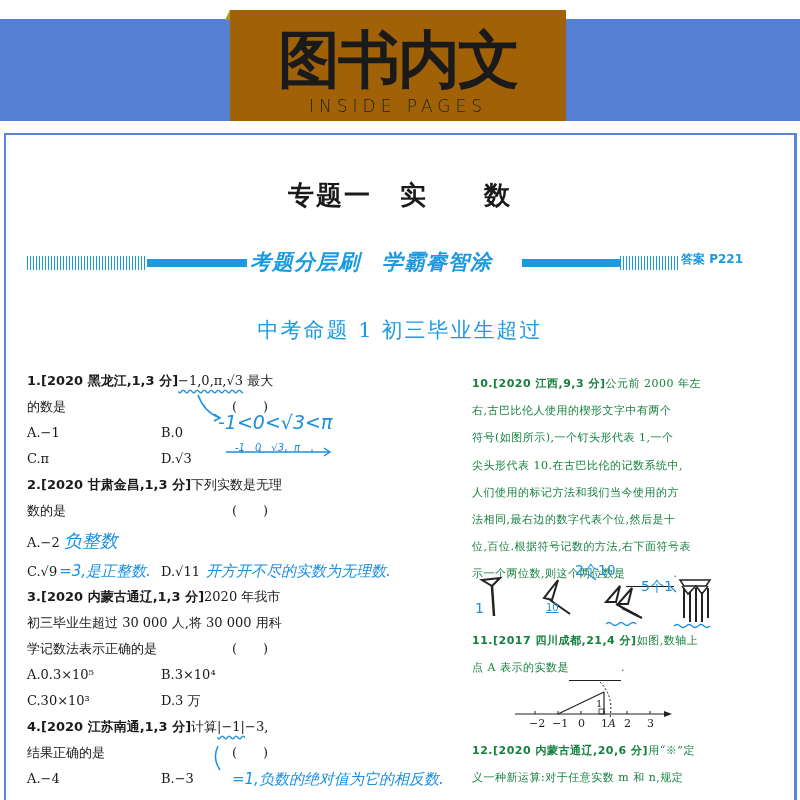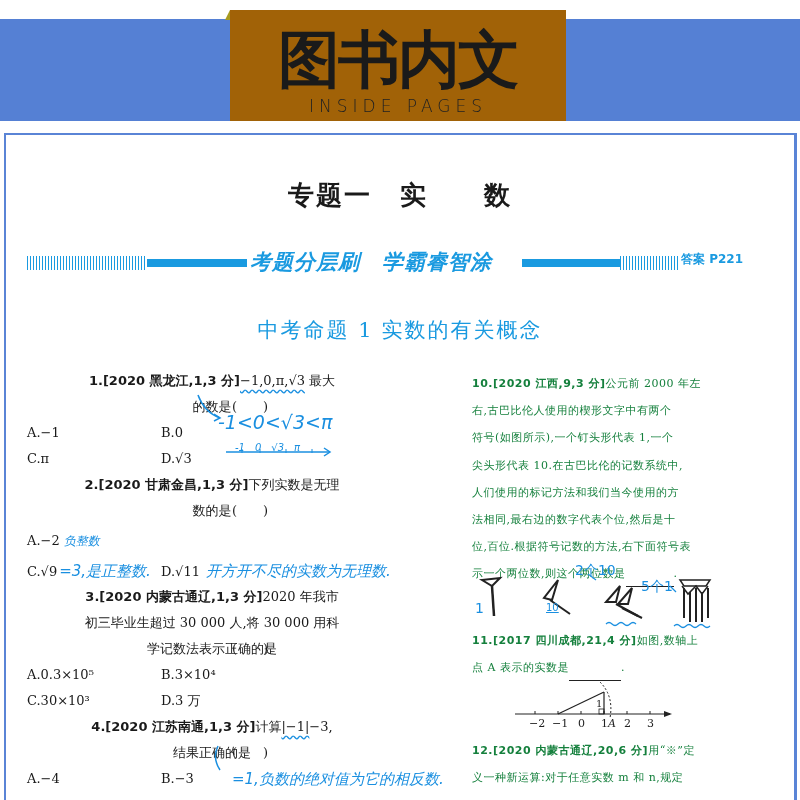--- a/index.html
+++ b/index.html
@@ -11,21 +11,21 @@
   .banner-sub { position:absolute; left:0; width:100%; top:86px; text-align:center; font-size:17px; color:#222; letter-spacing:5px; font-family:"DejaVu Sans", sans-serif; font-weight:300; }
   .page-frame { position:absolute; left:4px; top:133px; width:792px; height:680px; border:2px solid #5a84d6; border-bottom:none; background:#fff; }
   .topic-title { position:absolute; top:178px; left:0; width:800px; text-align:center; font-size:26px; font-weight:bold; color:#1a1a1a; letter-spacing:2px; word-spacing:20px; }
   .stripe-bar { position:absolute; top:256px; height:14px; }
   .stripe { background:repeating-linear-gradient(90deg,#1a9ae0 0 1px,#fff 1px 3px); }
   .solid { background:#1a9ae0; height:8px; top:259px; }
   .section-banner { position:absolute; top:248px; left:250px; width:270px; text-align:left; font-size:21px; font-weight:bold; font-style:italic; color:#1a9ae0; letter-spacing:1px; white-space:nowrap; }
   .answer-ref { position:absolute; top:251px; left:681px; font-size:12px; font-weight:bold; color:#1a9ae0; }
   .sub-title { position:absolute; top:316px; left:0; width:800px; text-align:center; font-size:21px; color:#1a9ae0; font-family:"DejaVu Serif", serif; letter-spacing:2px; }
   .sub-title .num { margin-right:8px; }
-  .col-left { position:absolute; left:27px; top:368px; width:370px;text-align:center; }
+  .col-left { position:absolute; left:27px; top:368px; width:370px; }
   .col-right { position:absolute; left:472px; top:370px; width:250px; }
   .q-line { height:26px; font-size:13px; line-height:26px; color:#1a1a1a; white-space:nowrap; position:relative; font-family:"DejaVu Serif", serif; }
   .q-head { font-weight:bold; font-family:"DejaVu Sans", sans-serif; }
   .opt { position:absolute; }
   .paren { position:absolute; left:205px; }
   .hand { position:absolute; color:#1a8fe0; font-family:"DejaVu Sans", sans-serif; font-style:italic; font-size:15px; white-space:nowrap; }
   .wavy { text-decoration:underline wavy #1a8fe0; text-underline-offset:4px; }
   .rline { font-size:11px; line-height:27px; height:27.2px; color:#15803d; font-family:"DejaVu Serif", serif; white-space:nowrap; letter-spacing:0.5px; }
   .blank { display:inline-block; width:48px; border-bottom:1px solid #222; height:14px; vertical-align:bottom; }
   .right-edge { position:absolute; left:795px; top:133px; width:2px; height:680px; background:#5a84d6; }
@@ -44,21 +44,21 @@
 <div class="topic-title">专题一　实　　数</div>
 
 <div class="stripe-bar stripe" style="left:27px;width:120px;"></div>
 <div class="stripe-bar solid" style="left:147px;width:100px;"></div>
 <div class="section-banner">考题分层刷　学霸睿智涂</div>
 <div class="stripe-bar solid" style="left:522px;width:98px;"></div>
 <div class="stripe-bar stripe" style="left:620px;width:58px;"></div>
 <div class="answer-ref">答案 P221</div>
 
 <div class="sub-title">
-  <span class="num">中考命题 1</span><span>实数的有关概念</span>
+  <span class="num">中考命题 1</span><span>初三毕业生超过</span>
 </div>
 
 <div class="col-left">
 
   <div class="q-line">
     <span class="q-head">1.[2020 黑龙江,1,3 分]</span><span class="wavy">−1,0,π,√3</span> <span>最大</span>
   </div>
   <div class="q-line">
     <span>的数是</span>
     <span class="paren">(　　)</span>
@@ -73,21 +73,21 @@
   </div>
 
   <div class="q-line">
     <span class="q-head">2.[2020 甘肃金昌,1,3 分]</span><span>下列实数是无理</span>
   </div>
   <div class="q-line">
     <span>数的是</span>
     <span class="paren">(　　)</span>
   </div>
   <div class="q-line" style="height:34px;line-height:34px;">
-    <span class="opt" style="left:0"><span>A.−2</span><span class="hand" style="position:relative;left:4px;font-size:12px;">负整数</span></span>
+    <span class="opt" style="left:0"><span>A.−2</span><span class="hand" style="position:relative;left:4px;font-size:18px;">负整数</span></span>
   </div>
   <div class="q-line" style="height:26px;">
     <span class="opt" style="left:0"><span>C.√9</span><span class="hand" style="position:relative;left:2px;">=3,是正整数.</span></span>
     <span class="opt" style="left:134px"><span>D.√11</span><span class="hand" style="position:relative;left:6px;">开方开不尽的实数为无理数.</span></span>
   </div>
 
   <div class="q-line">
     <span class="q-head">3.[2020 内蒙古通辽,1,3 分]</span><span>2020 年我市</span>
   </div>
   <div class="q-line">

